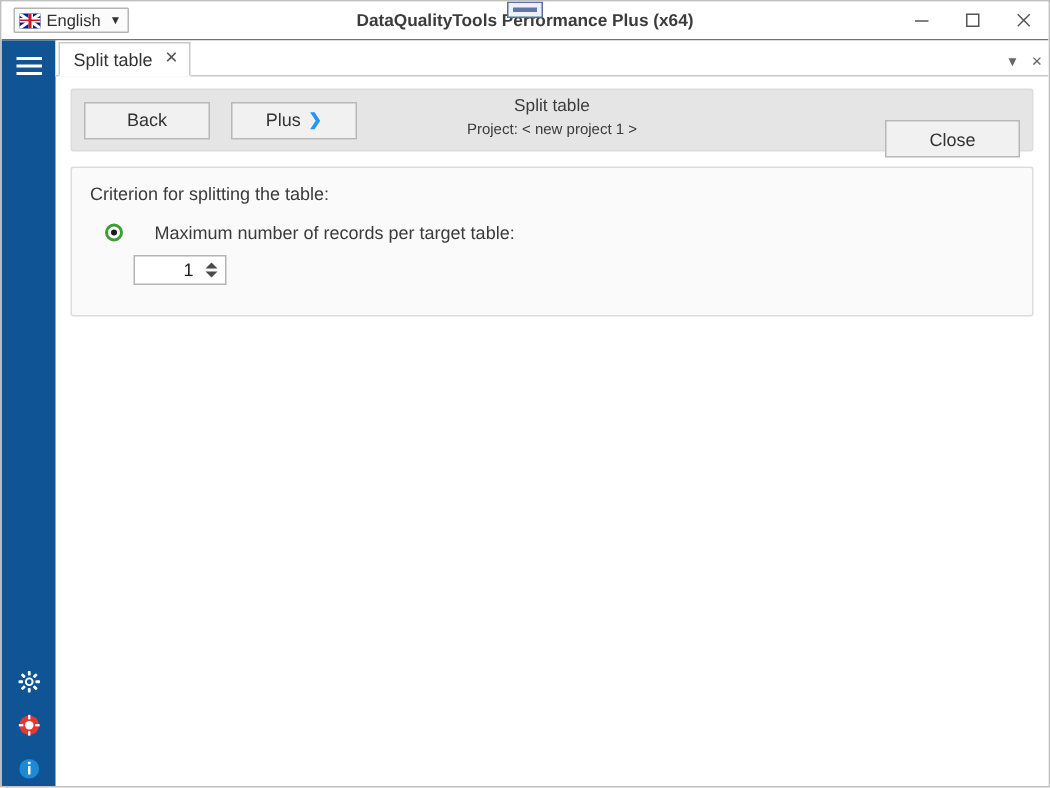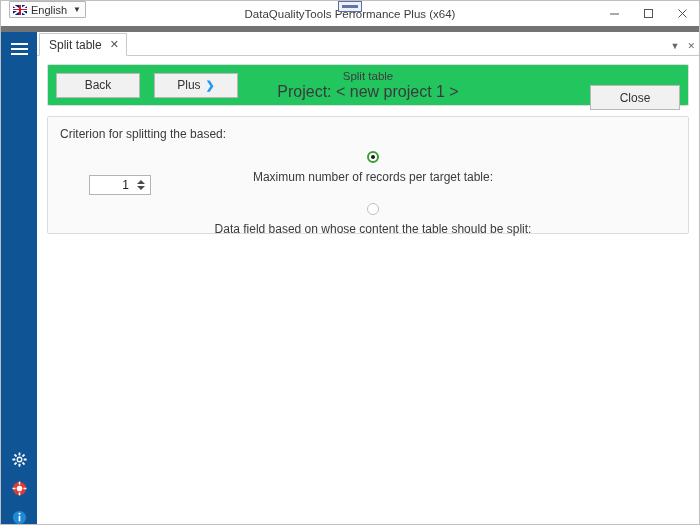--- a/index.html
+++ b/index.html
@@ -23,22 +23,23 @@
     border: 1px solid #bfbfbf;
     background: #ffffff;
     overflow: hidden;
   }
 
   
   .titlebar {
     position: relative;
     height: 25px;
     background: #ffffff;
-    border-bottom: 6px solid #737373;
-    display: flex;
+    border-bottom: 1px solid #737373;
+    display: flex;
+    align-items: center;
   }
   .lang-select {
     margin-left: 8px;
     height: 17px;
     min-width: 70px;
     padding: 0 4px 0 3px;
     box-sizing: border-box;
     border: 1px solid #b5b5b5;
     background: #fbfbfb;
     display: flex;
@@ -84,20 +85,21 @@
   }
   .title-center {
     position: absolute;
     left: 0; right: 0; top: 0;
     height: 25px;
     line-height: 27px;
     text-align: center;
     font-size: 11.5px;
     color: #3c3c3c;
     pointer-events: none;
+    font-weight: bold;
   }
   .title-badge {
     position: absolute;
     left: 50%;
     transform: translateX(-50%);
     top: 0px;
     width: 24px;
     height: 11px;
     border: 1px solid #5a6fa8;
     background: #eef0f7;
@@ -231,21 +233,21 @@
   .pane {
     flex: 1 1 auto;
     padding: 8px 10px 0 10px;
     box-sizing: border-box;
     background: #ffffff;
     overflow: hidden;
   }
 
   .toolbar-panel {
     border: 1px solid #dcdcdc;
-    background: #22c55e;
+    background: #e5e5e5;
     height: 42px;
     display: flex;
     align-items: center;
     padding: 0 8px;
     box-sizing: border-box;
     position: relative;
     border-radius: 2px;
   }
   .btn {
     height: 25px;
@@ -276,21 +278,21 @@
     top: 4px;
     text-align: center;
     pointer-events: none;
   }
   .toolbar-title .t1 {
     font-size: 11.5px;
     color: #3b3b3b;
     line-height: 15px;
   }
   .toolbar-title .t2 {
-    font-size: 16px;
+    font-size: 10px;
     color: #3b3b3b;
     line-height: 15px;
   }
   .btn-close-wrap {
     position: absolute;
     right: 8px;
     top: 20px;
   }
   .btn-close { min-width: 90px; }
 
@@ -303,25 +305,24 @@
     box-sizing: border-box;
   }
   .criterion-label {
     font-size: 12px;
     color: #3b3b3b;
     margin-bottom: 10px;
   }
   .radio-row {
     display: flex;
     align-items: center;
-    gap: 7px;
+    gap: 21px;
     margin-left: 10px;
     margin-bottom: 0;
     height: 18px;
-    flex-direction: column;
   }
   .radio-row + .radio-row { margin-top: 7px; }
   .radio {
     width: 12px;
     height: 12px;
     border-radius: 50%;
     box-sizing: border-box;
     border: 1px solid #c0c0c0;
     background: #ffffff;
     position: relative;
@@ -506,40 +507,36 @@
             <div class="t1">Split table</div>
             <div class="t2">Project: &lt; new project 1 &gt;</div>
           </div>
 
           <div class="btn-close-wrap">
             <button class="btn btn-close">Close</button>
           </div>
         </div>
 
         <div class="criterion-panel">
-          <div class="criterion-label">Criterion for splitting the based:</div>
+          <div class="criterion-label">Criterion for splitting the table:</div>
 
           <div class="radio-row">
             <span class="radio checked"></span>
             <span class="radio-text">Maximum number of records per target table:</span>
           </div>
 
           <div class="spinner-row">
             <span class="spinner">
               <span class="spinner-value">1</span>
               <span class="spinner-arrows">
                 <span class="arrow-up"></span>
                 <span class="arrow-down"></span>
               </span>
             </span>
           </div>
 
 
-          <div class="radio-row">
-            <span class="radio"></span>
-            <span class="radio-text">Data field based on whose content the table should be split:</span>
-          </div>
         </div>
 
       </div>
     </div>
   </div>
 </div>
 
 </body></html>

